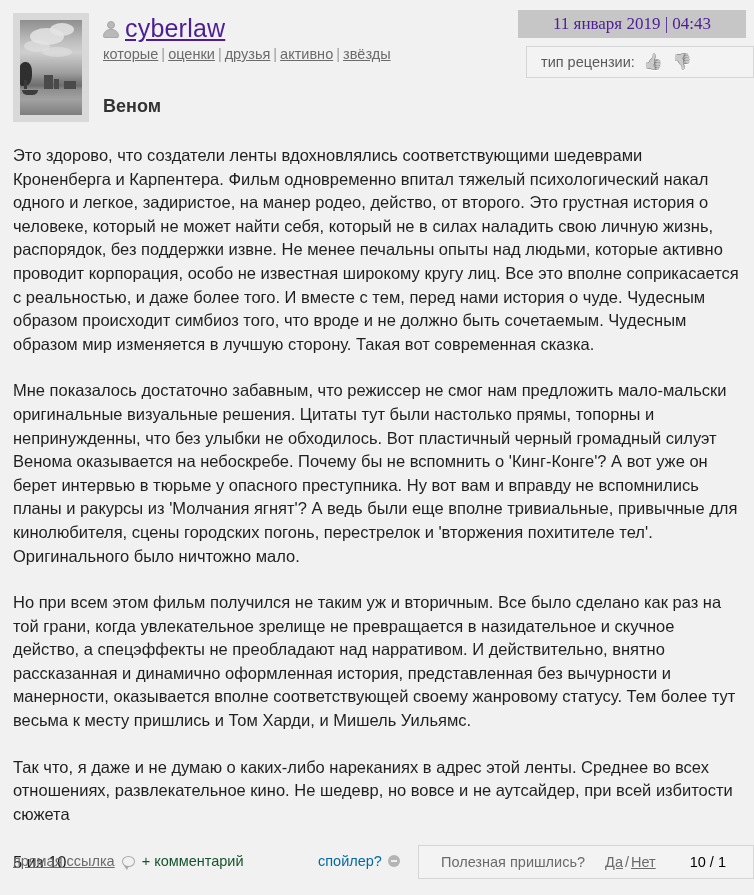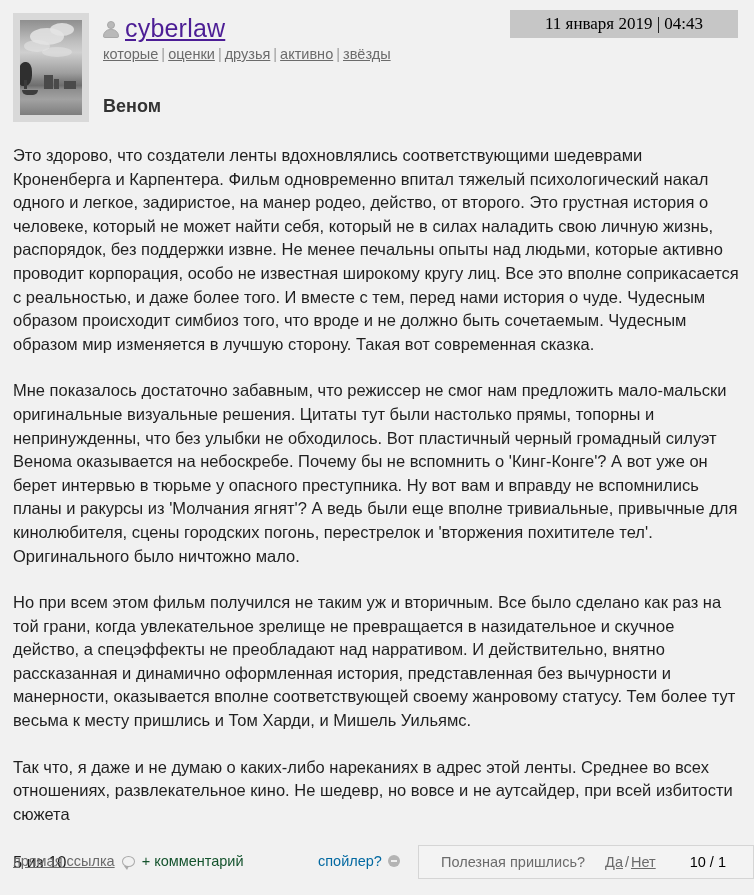--- a/index.html
+++ b/index.html
@@ -132,26 +132,26 @@
     left: 103px;
     top: 96px;
     font-size: 18px;
     font-weight: bold;
     color: #333;
   }
 
   
   .date-bar {
     position: absolute;
-    right: 16px;
+    right: 8px;
     top: 10px;
     width: 228px;
     height: 28px;
     background: #c6c6c6;
-    color: #000000;
+    color: #4c1d95;
     font-family: "Liberation Serif", serif;
     font-size: 17px;
     display: flex;
     align-items: center;
     justify-content: center;
     box-sizing: border-box;
   }
   .type-box {
     position: absolute;
     right: 0;
@@ -315,20 +315,25 @@
     </div>
     <div class="user-nav">
       <a>которые</a><span class="sep">|</span><a>оценки</a><span class="sep">|</span><a>друзья</a><span class="sep">|</span><a>активно</a><span class="sep">|</span><a>звёзды</a>
     </div>
   </div>
 
   <div class="film-title">Веном</div>
 
   <div class="date-bar">11 января 2019 | 04:43</div>
 
+  <div class="type-box">
+    <span class="type-label">тип рецензии:</span>
+    <span class="thumb">👍</span>
+    <span class="thumb">👎</span>
+  </div>
 </div>
 
 <div class="review">
   <p>Это здорово, что создатели ленты вдохновлялись соответствующими шедеврами Кроненберга и Карпентера. Фильм одновременно впитал тяжелый психологический накал одного и легкое, задиристое, на манер родео, действо, от второго. Это грустная история о человеке, который не может найти себя, который не в силах наладить свою личную жизнь, распорядок, без поддержки извне. Не менее печальны опыты над людьми, которые активно проводит корпорация, особо не известная широкому кругу лиц. Все это вполне соприкасается с реальностью, и даже более того. И вместе с тем, перед нами история о чуде. Чудесным образом происходит симбиоз того, что вроде и не должно быть сочетаемым. Чудесным образом мир изменяется в лучшую сторону. Такая вот современная сказка.</p>
   <p>Мне показалось достаточно забавным, что режиссер не смог нам предложить мало-мальски оригинальные визуальные решения. Цитаты тут были настолько прямы, топорны и непринужденны, что без улыбки не обходилось. Вот пластичный черный громадный силуэт Венома оказывается на небоскребе. Почему бы не вспомнить о 'Кинг-Конге'? А вот уже он берет интервью в тюрьме у опасного преступника. Ну вот вам и вправду не вспомнились планы и ракурсы из 'Молчания ягнят'? А ведь были еще вполне тривиальные, привычные для кинолюбителя, сцены городских погонь, перестрелок и 'вторжения похитителе тел'. Оригинального было ничтожно мало.</p>
   <p>Но при всем этом фильм получился не таким уж и вторичным. Все было сделано как раз на той грани, когда увлекательное зрелище не превращается в назидательное и скучное действо, а спецэффекты не преобладают над нарративом. И действительно, внятно рассказанная и динамично оформленная история, представленная без вычурности и манерности, оказывается вполне соответствующей своему жанровому статусу. Тем более тут весьма к месту пришлись и Том Харди, и Мишель Уильямс.</p>
   <p>Так что, я даже и не думаю о каких-либо нареканиях в адрес этой ленты. Среднее во всех отношениях, развлекательное кино. Не шедевр, но вовсе и не аутсайдер, при всей избитости сюжета</p>
   <div class="rating">5 из 10</div>
 </div>
 

